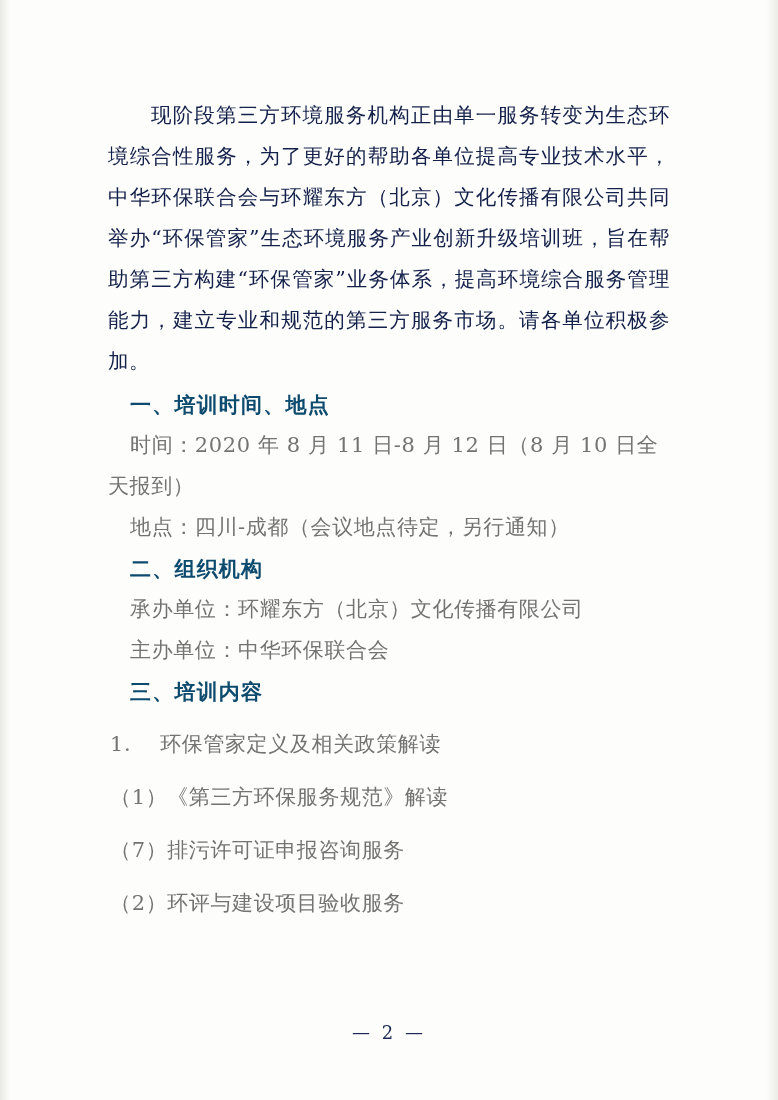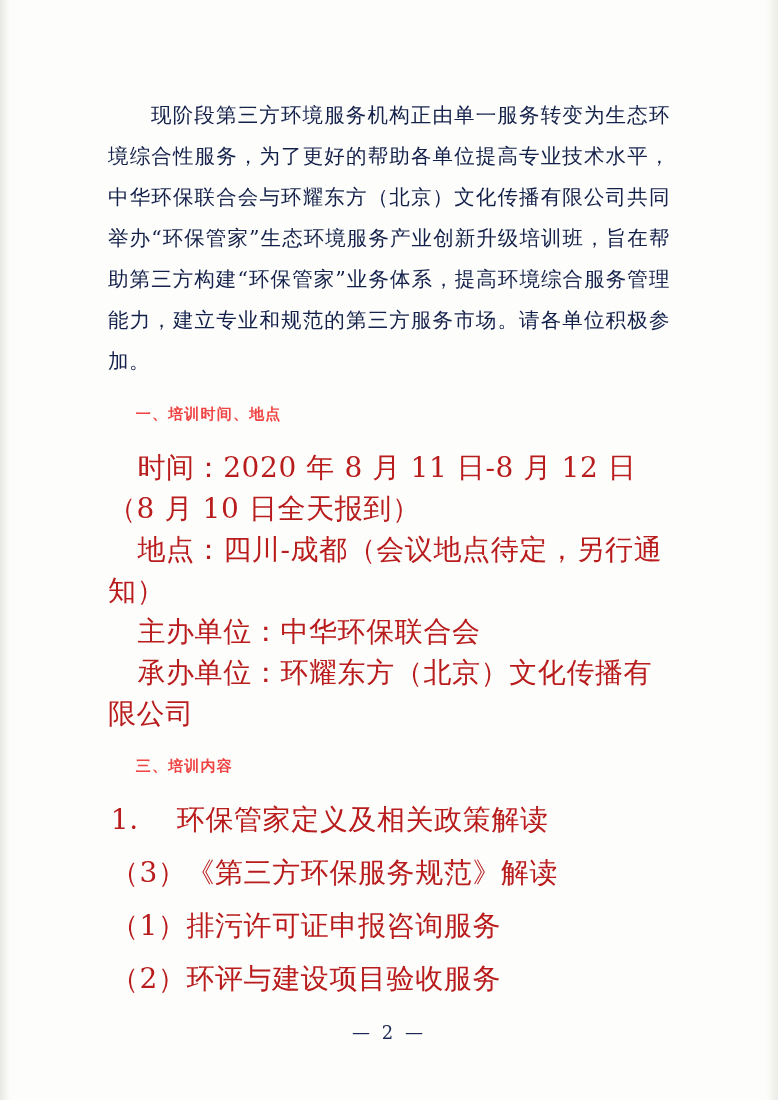--- a/index.html
+++ b/index.html
@@ -50,32 +50,32 @@
     text-align: justify;
     text-justify: inter-ideograph;
     letter-spacing: 0.6px;
     margin: 0 0 2px 0;
     font-family: "DejaVu Serif", "Liberation Serif", serif;
   }
   .para.indent {
     text-indent: 2.1em;
   }
   .heading {
-    font-size: 15px;
+    font-size: 21px;
     line-height: 41px;
-    color: #ef4444;
+    color: #0c4a6e;
     font-weight: bold;
     text-indent: 1.05em;
     letter-spacing: 1.2px;
-    margin: 12px;
+    margin: 0;
   }
   .line {
-    font-size: 28px;
+    font-size: 21px;
     line-height: 41px;
-    color: #b91c1c;
+    color: #737373;
     text-indent: 1.05em;
     letter-spacing: 0.6px;
     margin: 0;
   }
   .line.flat {
     text-indent: 0.1em;
     margin-top: 12px;
   }
   .footer {
     position: absolute;
@@ -94,25 +94,26 @@
 
 <div class="page">
   <div class="content">
 
     <p class="para indent">现阶段第三方环境服务机构正由单一服务转变为生态环境综合性服务，为了更好的帮助各单位提高专业技术水平，中华环保联合会与环耀东方（北京）文化传播有限公司共同举办“环保管家”生态环境服务产业创新升级培训班，旨在帮助第三方构建“环保管家”业务体系，提高环境综合服务管理能力，建立专业和规范的第三方服务市场。请各单位积极参加。</p>
 
     <p class="heading">一、培训时间、地点</p>
     <p class="line">时间：2020 年 8 月 11 日-8 月 12 日（8 月 10 日全天报到）</p>
     <p class="line">地点：四川-成都（会议地点待定，另行通知）</p>
 
+    <p class="heading">二、组织机构</p>
+    <p class="line">承办单位：环耀东方（北京）文化传播有限公司</p>
     <p class="line">主办单位：中华环保联合会</p>
-    <p class="line">承办单位：环耀东方（北京）文化传播有限公司</p>
 
     <p class="heading">三、培训内容</p>
     <p class="line flat">1. 　环保管家定义及相关政策解读</p>
-    <p class="line flat">（3）《第三方环保服务规范》解读</p>
-    <p class="line flat">（1）排污许可证申报咨询服务</p>
+    <p class="line flat">（1）《第三方环保服务规范》解读</p>
+    <p class="line flat">（7）排污许可证申报咨询服务</p>
     <p class="line flat">（2）环评与建设项目验收服务</p>
 
   </div>
 
   <div class="footer">— 2 —</div>
 </div>
 
 </body></html>

